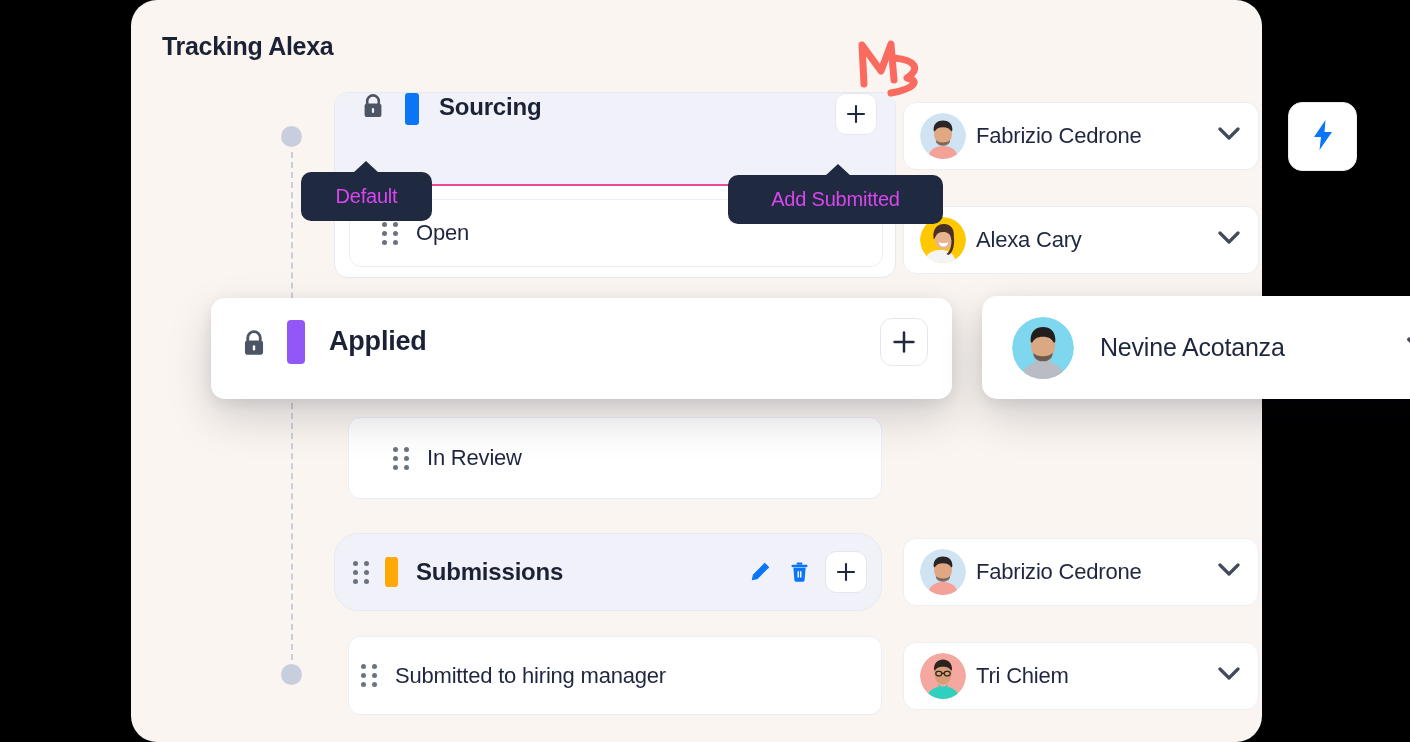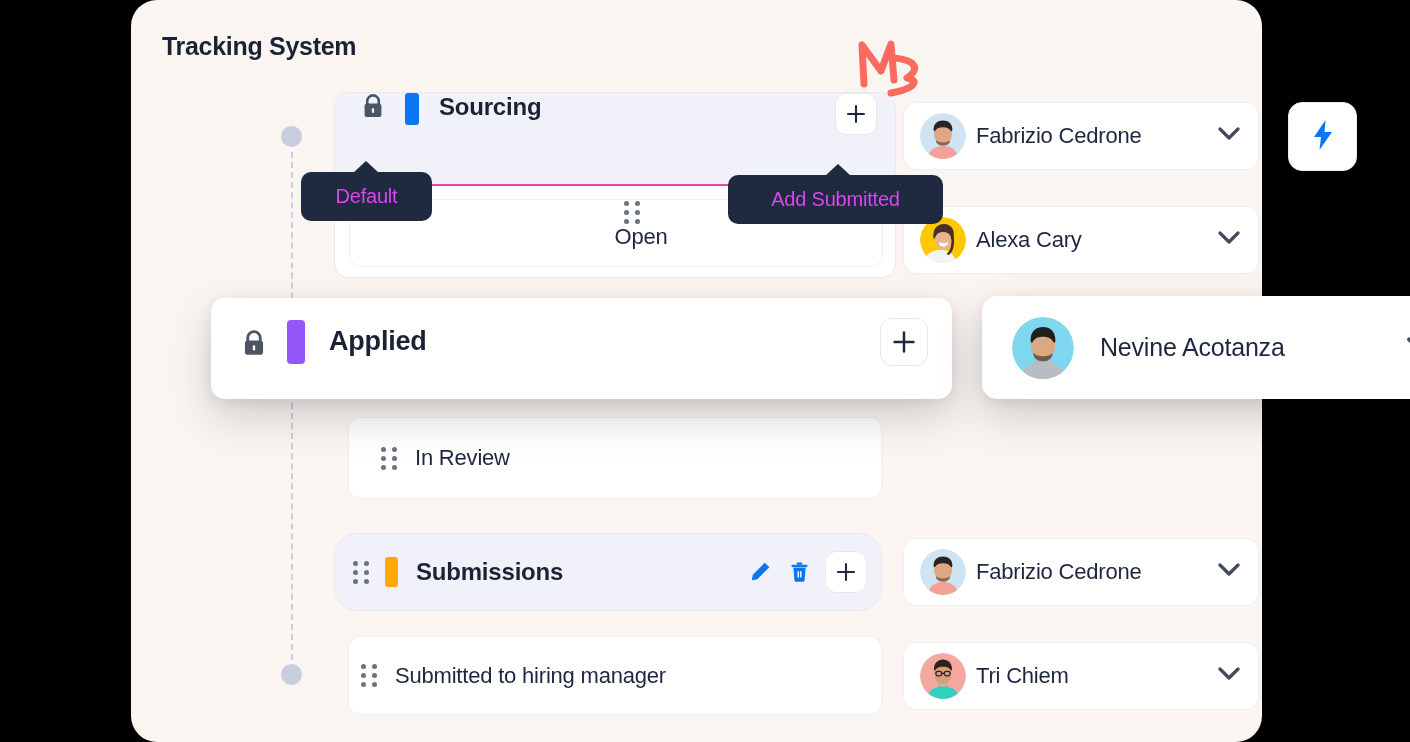--- a/index.html
+++ b/index.html
@@ -72,21 +72,20 @@
   #sourcing-sub {
     position: absolute;
     left: 14px; top: 106px;
     width: 534px; height: 68px;
     background: #ffffff;
     border-radius: 12px;
     border: 1px solid #eceef5;
     display: flex;
     align-items: center;
     padding-left: 32px;
-    flex-direction: column;
   }
 
   
   #applied-card {
     position: absolute;
     left: 80px; top: 298px;
     width: 741px; height: 101px;
     background: #ffffff;
     border-radius: 14px;
     display: flex;
@@ -98,21 +97,21 @@
 
   
   #in-review-row {
     position: absolute;
     left: 217px; top: 417px;
     width: 534px; height: 82px;
     background: #ffffff;
     border: 1px solid #eceef5;
     border-radius: 12px;
     display: flex; align-items: center;
-    padding-left: 32px;
+    padding-left: 44px;
   }
   #submissions-row {
     position: absolute;
     left: 203px; top: 533px;
     width: 548px; height: 78px;
     background: #f1f2f9;
     border: 1px solid #e7e9f2;
     border-radius: 24px;
     display: flex; align-items: center;
     padding: 0 14px 0 18px;
@@ -281,21 +280,21 @@
 
   .chev { flex: none; }
 </style>
 </head>
 <body>
 
 <div id="stage">
 
   <div id="panel">
 
-    <div id="panel-title">Tracking System</div>
+    <div id="panel-title">Tracking Alexa</div>
 
     <div class="timeline-line tl-a"></div>
     <div class="tl-dot top"></div>
     <div class="tl-dot bottom"></div>
 
     <div id="sourcing-group">
       <div id="sourcing-header">
         <span class="lock-icon">
           <svg width="24" height="26" viewBox="0 0 24 26">
             <path d="M6.2 11V8.2a5.8 5.8 0 0 1 11.6 0V11" fill="none" stroke="#4b5563" stroke-width="2.6" stroke-linecap="round"></path>

